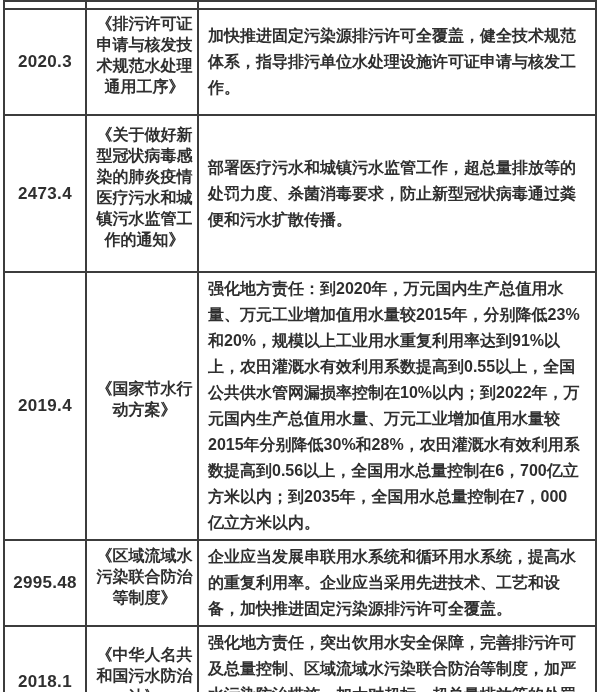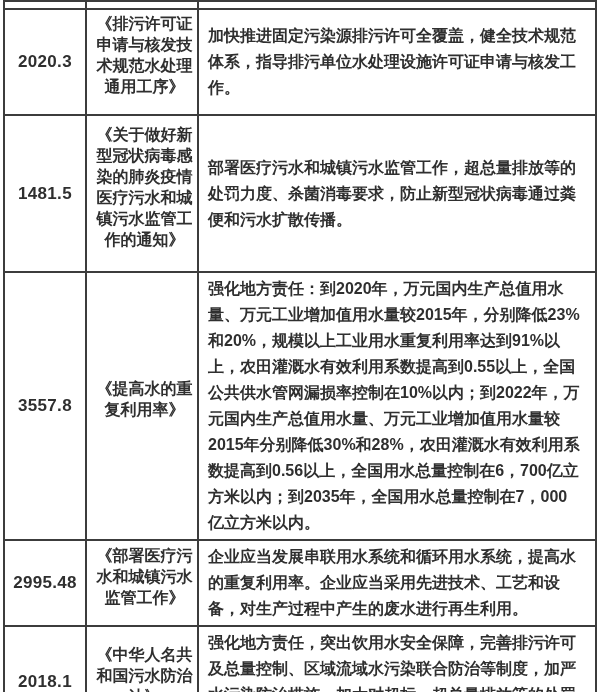--- a/index.html
+++ b/index.html
@@ -68,33 +68,33 @@
         <td></td>
         <td></td>
         <td></td>
       </tr>
       <tr class="row-1">
         <td class="date-cell">2020.3</td>
         <td class="policy-cell">《排污许可证申请与核发技术规范水处理通用工序》</td>
         <td class="desc-cell">加快推进固定污染源排污许可全覆盖，健全技术规范体系，指导排污单位水处理设施许可证申请与核发工作。</td>
       </tr>
       <tr class="row-2">
-        <td class="date-cell">1481.5</td>
+        <td class="date-cell">2473.4</td>
         <td class="policy-cell">《关于做好新型冠状病毒感染的肺炎疫情医疗污水和城镇污水监管工作的通知》</td>
         <td class="desc-cell">部署医疗污水和城镇污水监管工作，超总量排放等的处罚力度、杀菌消毒要求，防止新型冠状病毒通过粪便和污水扩散传播。</td>
       </tr>
       <tr class="row-3">
-        <td class="date-cell">3557.8</td>
-        <td class="policy-cell">《提高水的重复利用率》</td>
+        <td class="date-cell">2019.4</td>
+        <td class="policy-cell">《国家节水行动方案》</td>
         <td class="desc-cell">强化地方责任：到2020年，万元国内生产总值用水量、万元工业增加值用水量较2015年，分别降低23%和20%，规模以上工业用水重复利用率达到91%以上，农田灌溉水有效利用系数提高到0.55以上，全国公共供水管网漏损率控制在10%以内；到2022年，万元国内生产总值用水量、万元工业增加值用水量较2015年分别降低30%和28%，农田灌溉水有效利用系数提高到0.56以上，全国用水总量控制在6，700亿立方米以内；到2035年，全国用水总量控制在7，000亿立方米以内。</td>
       </tr>
       <tr class="row-4">
         <td class="date-cell">2995.48</td>
-        <td class="policy-cell">《部署医疗污水和城镇污水监管工作》</td>
-        <td class="desc-cell">企业应当发展串联用水系统和循环用水系统，提高水的重复利用率。企业应当采用先进技术、工艺和设备，对生产过程中产生的废水进行再生利用。</td>
+        <td class="policy-cell">《区域流域水污染联合防治等制度》</td>
+        <td class="desc-cell">企业应当发展串联用水系统和循环用水系统，提高水的重复利用率。企业应当采用先进技术、工艺和设备，加快推进固定污染源排污许可全覆盖。</td>
       </tr>
       <tr class="row-5">
         <td class="date-cell">2018.1</td>
         <td class="policy-cell">《中华人名共和国污水防治法》</td>
         <td class="desc-cell">强化地方责任，突出饮用水安全保障，完善排污许可及总量控制、区域流域水污染联合防治等制度，加严水污染防治措施，加大对超标、超总量排放等的处罚力度。</td>
       </tr>
 
     </tbody>
   </table>
 </div>

